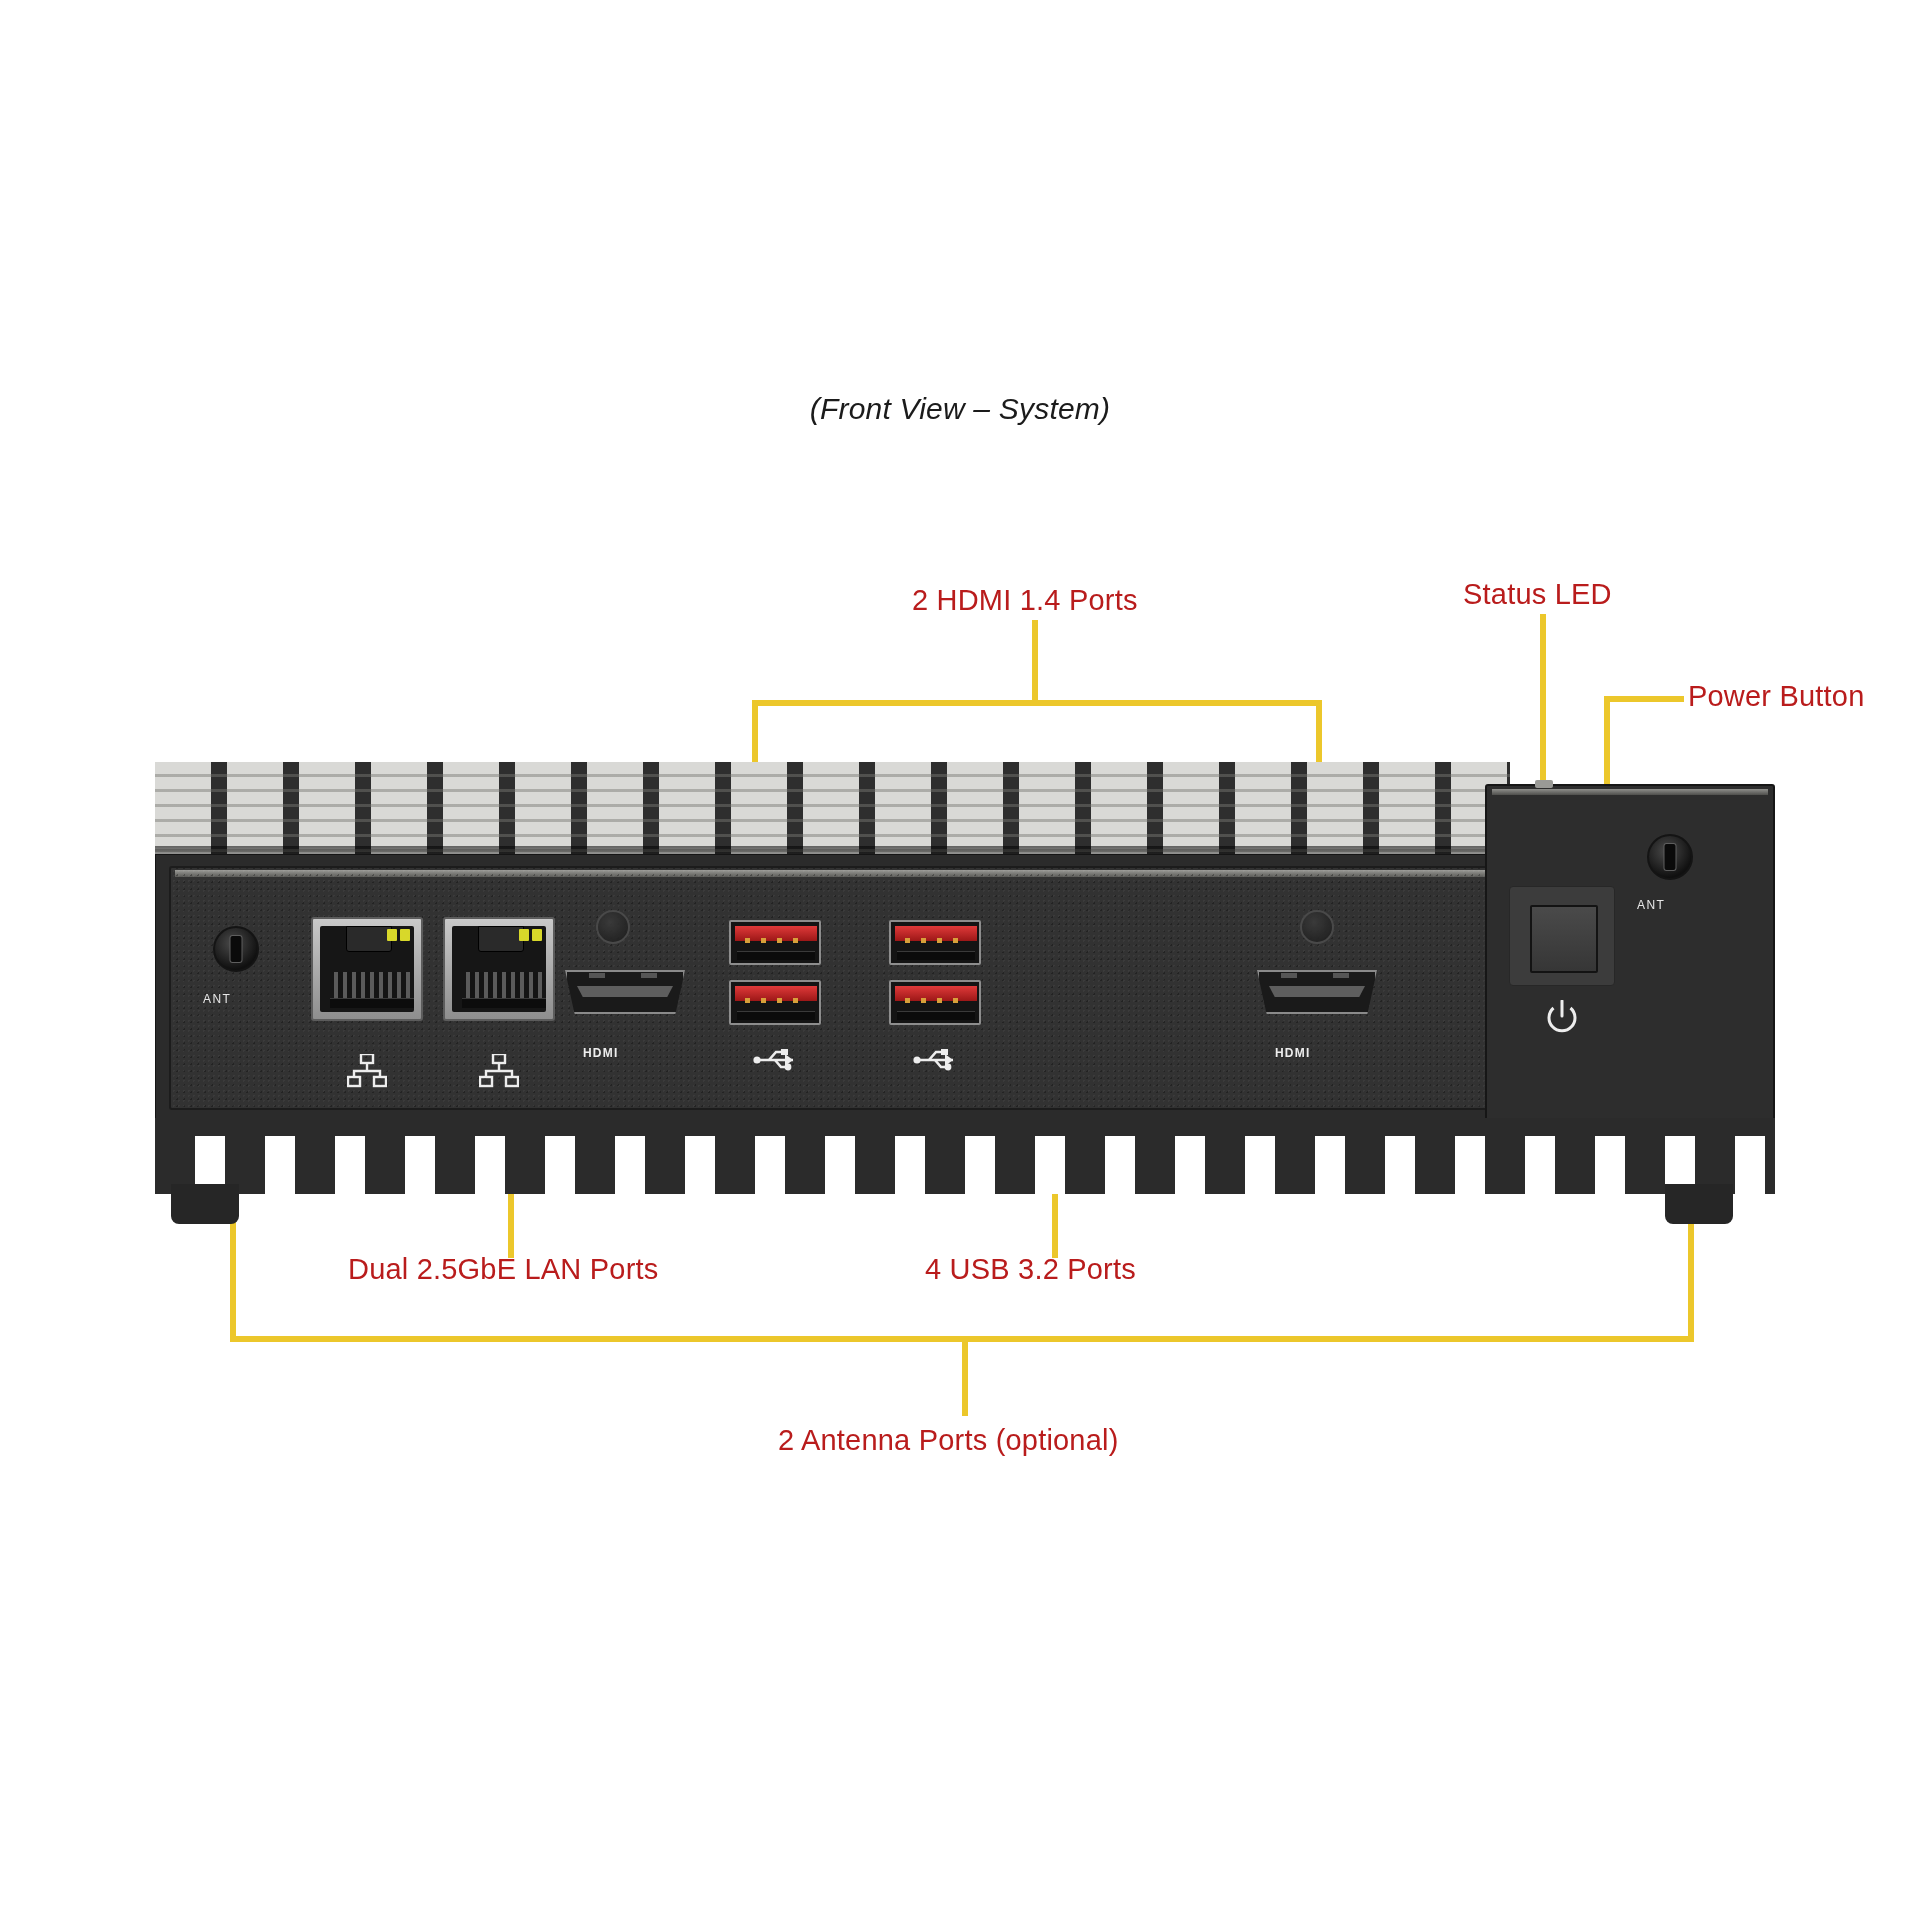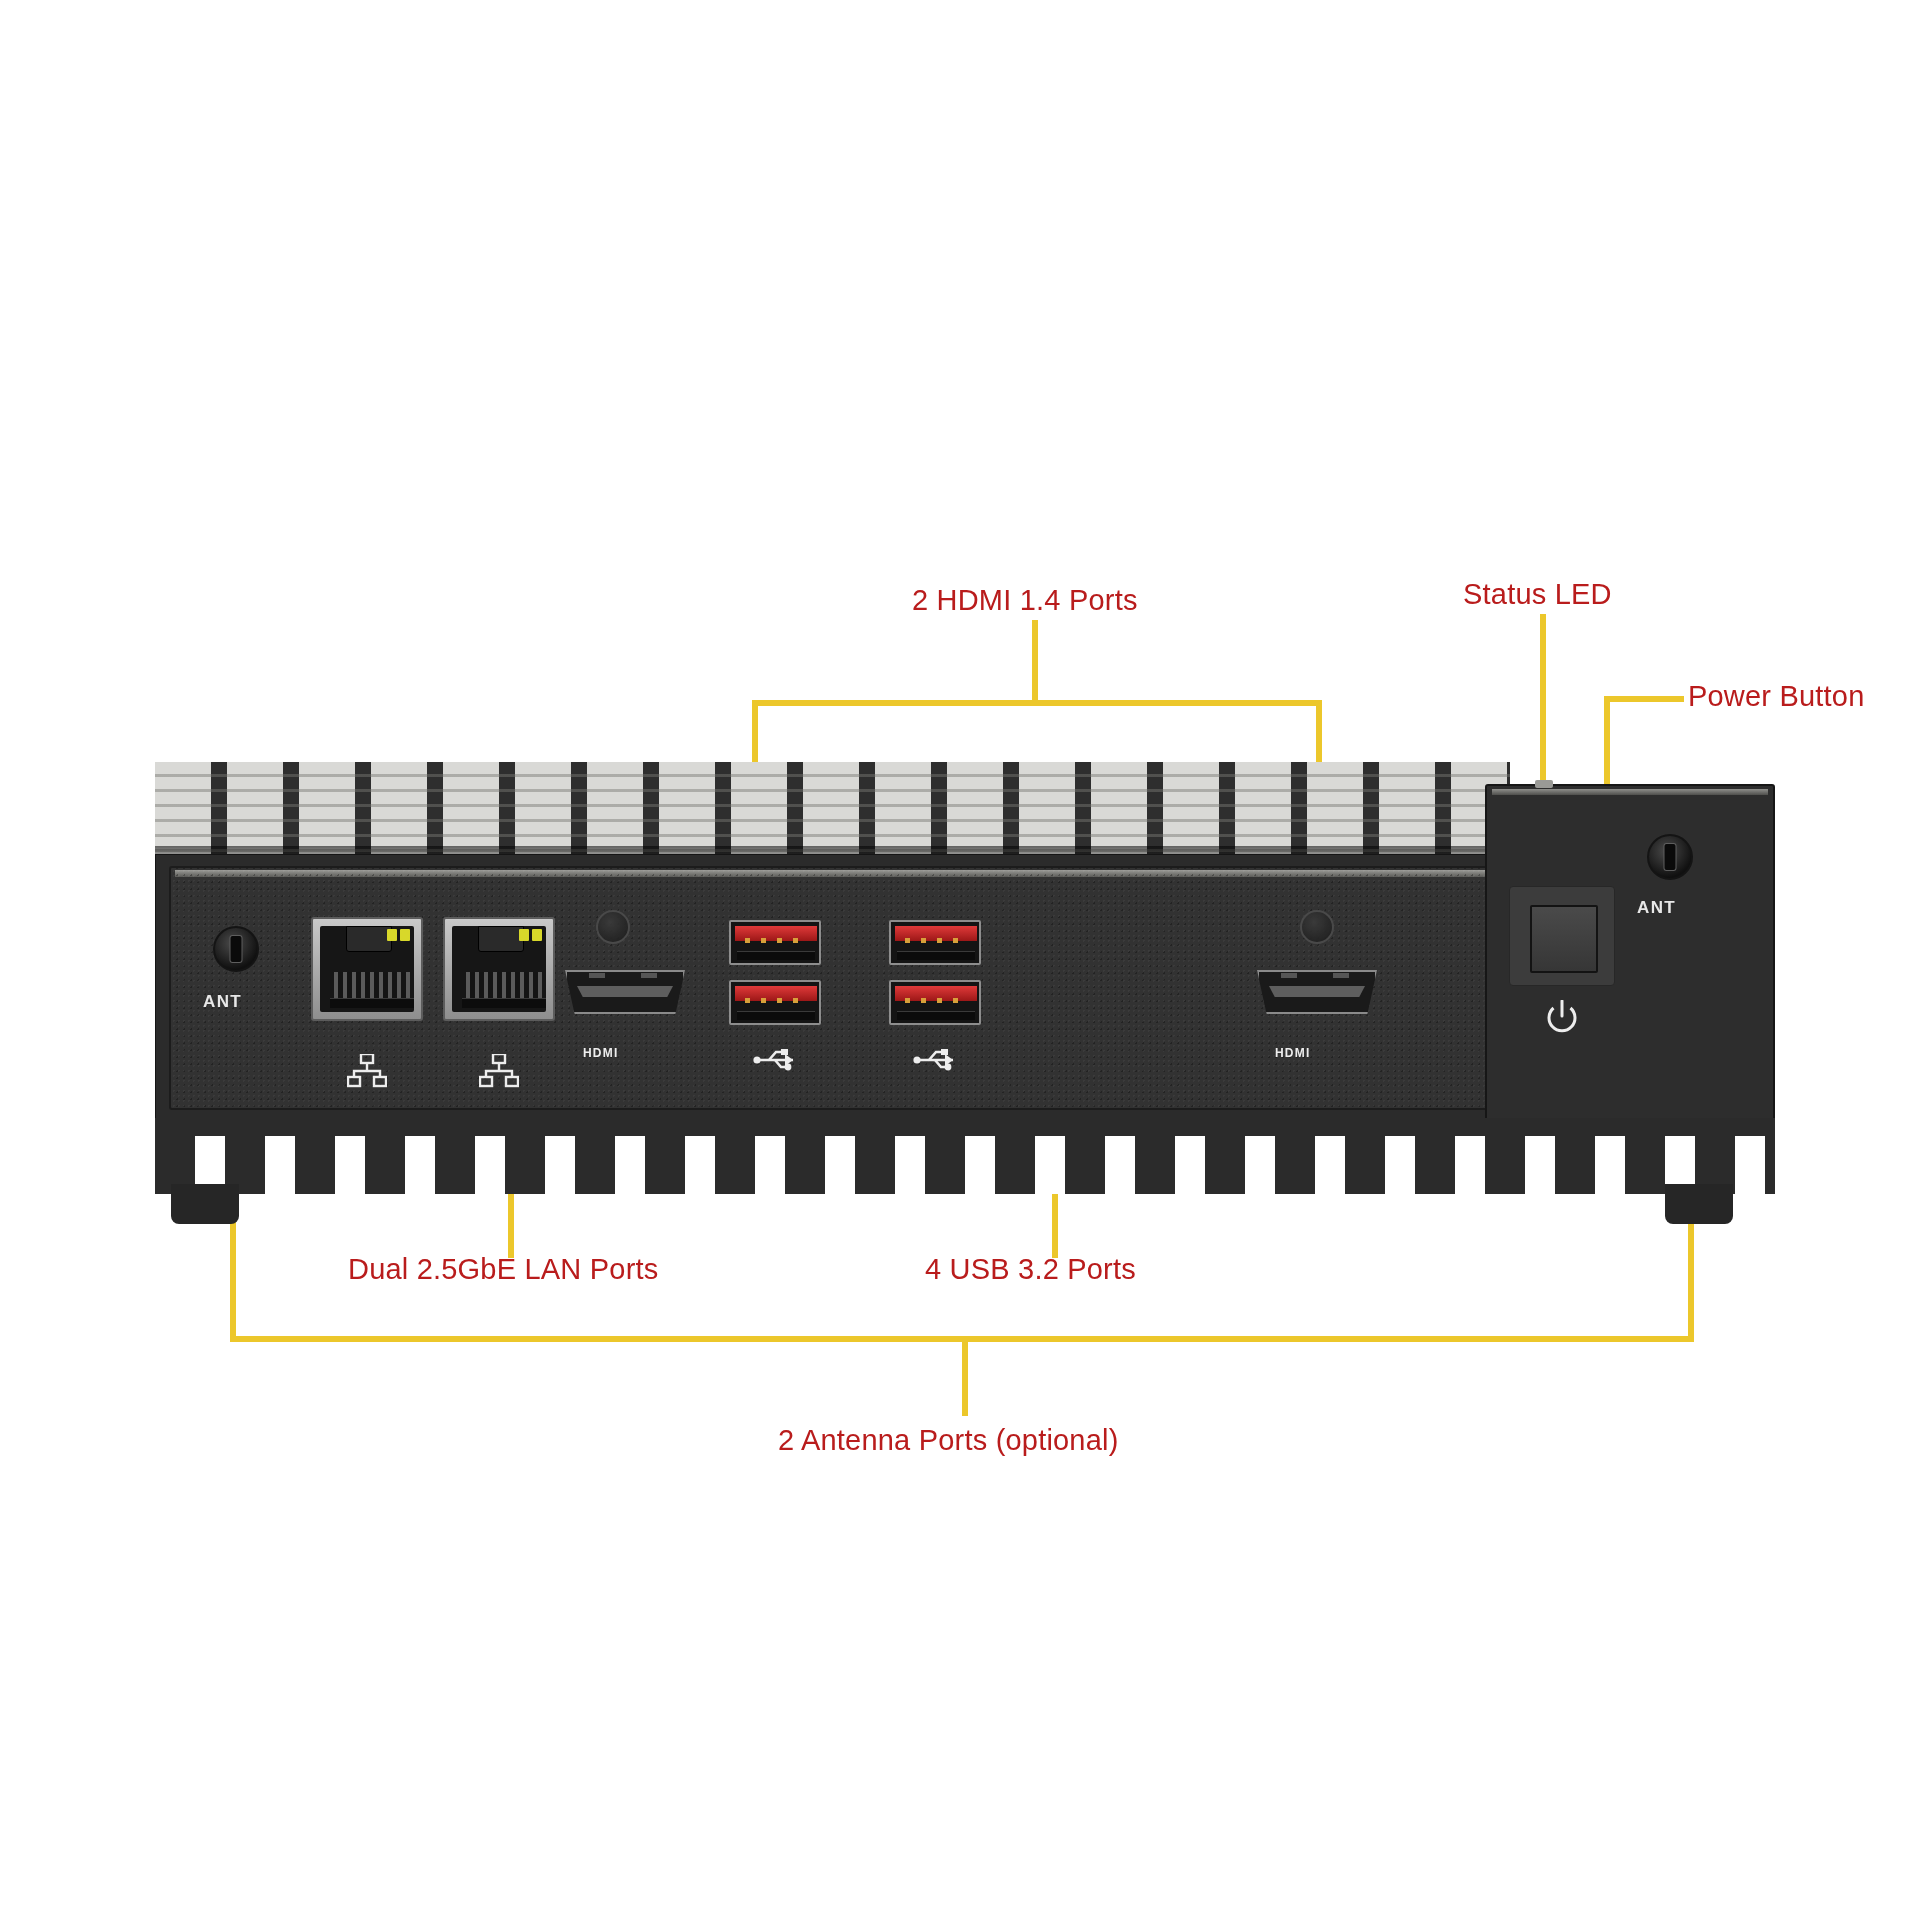--- a/index.html
+++ b/index.html
@@ -177,22 +177,22 @@
     position: absolute;
     left: 50%; top: 50%;
     transform: translate(-50%, -50%);
     width: 11px; height: 26px;
     background: #0a0a0a;
     border-radius: 2px;
     box-shadow: 0 0 0 1px #5e5e5e;
   }
   .ant-text {
     position: absolute;
-    font-size: 17px;
-    font-weight: bold;
+    font-size: 12px;
+    font-weight: normal;
     color: #e8e8e8;
     letter-spacing: 1.4px;
   }
 
   
   .lan-port {
     position: absolute;
     width: 112px; height: 104px;
     background: linear-gradient(to bottom, #c9c9c9, #8e8e8e);
     border: 2px solid #5c5c5c;
@@ -344,20 +344,21 @@
     width: 18px; height: 8px;
     background: #9a9a96;
     border-radius: 2px;
   }
 </style>
 </head>
 <body>
 
 <div id="stage">
 
+  <div class="view-title">(Front View – System)</div>
 
   <div class="callout-label" style="left:912px; top:584px;">2 HDMI 1.4 Ports</div>
 
   <div class="callout-label" style="left:1463px; top:578px;">Status LED</div>
 
   <div class="callout-label" style="left:1688px; top:680px;">Power Button</div>
 
   <div class="callout-label" style="left:348px; top:1253px;">Dual 2.5GbE LAN Ports</div>
 
   <div class="callout-label" style="left:925px; top:1253px;">4 USB 3.2 Ports</div>

